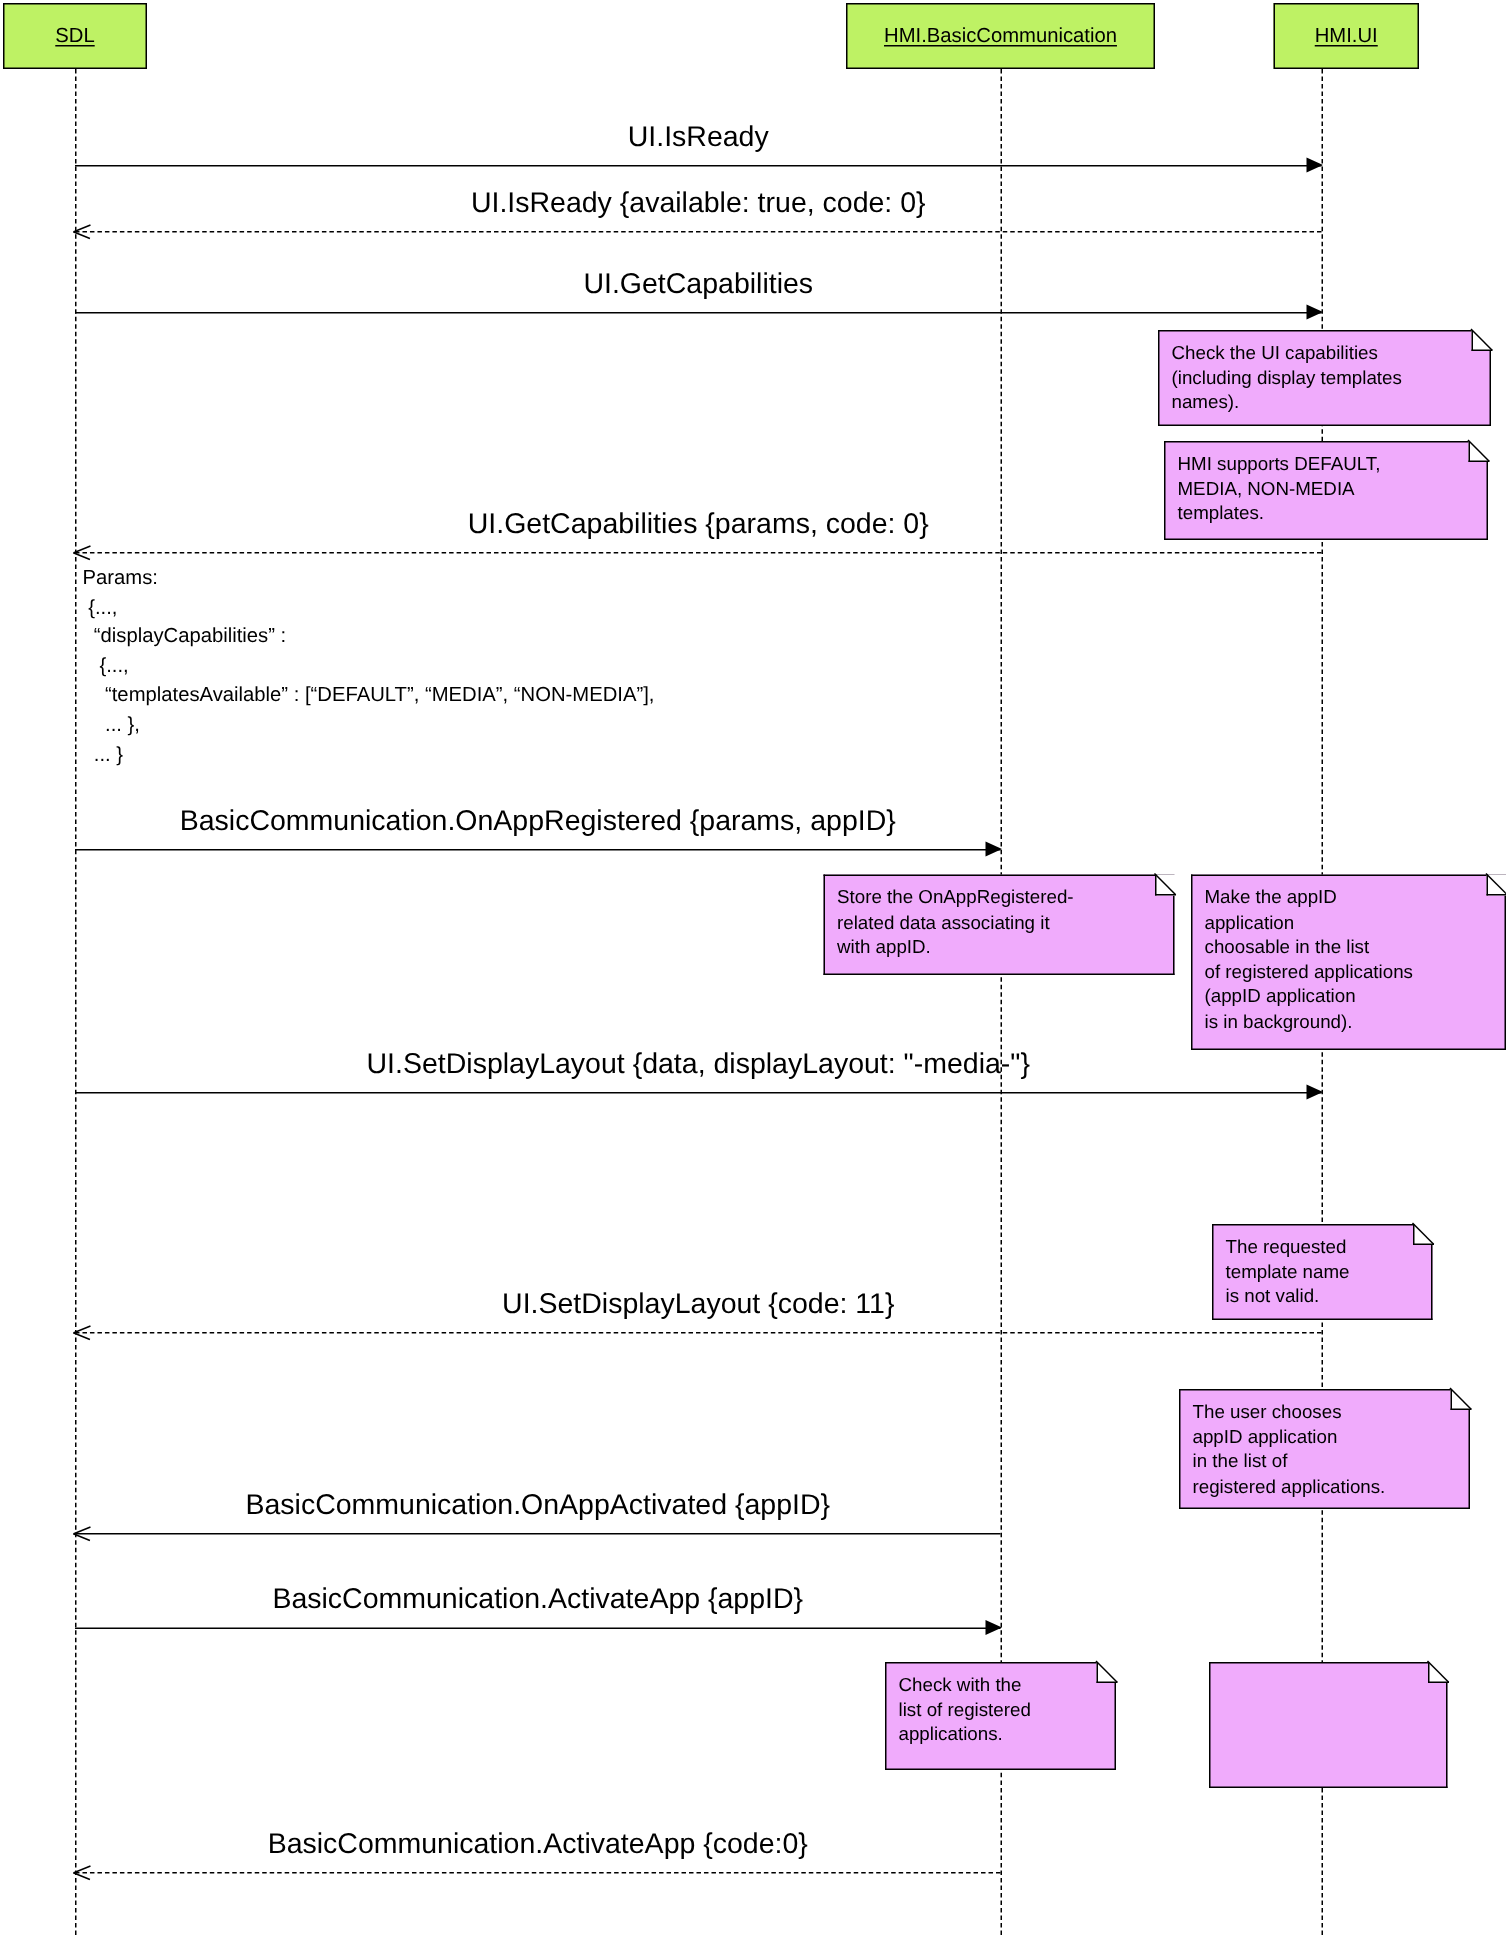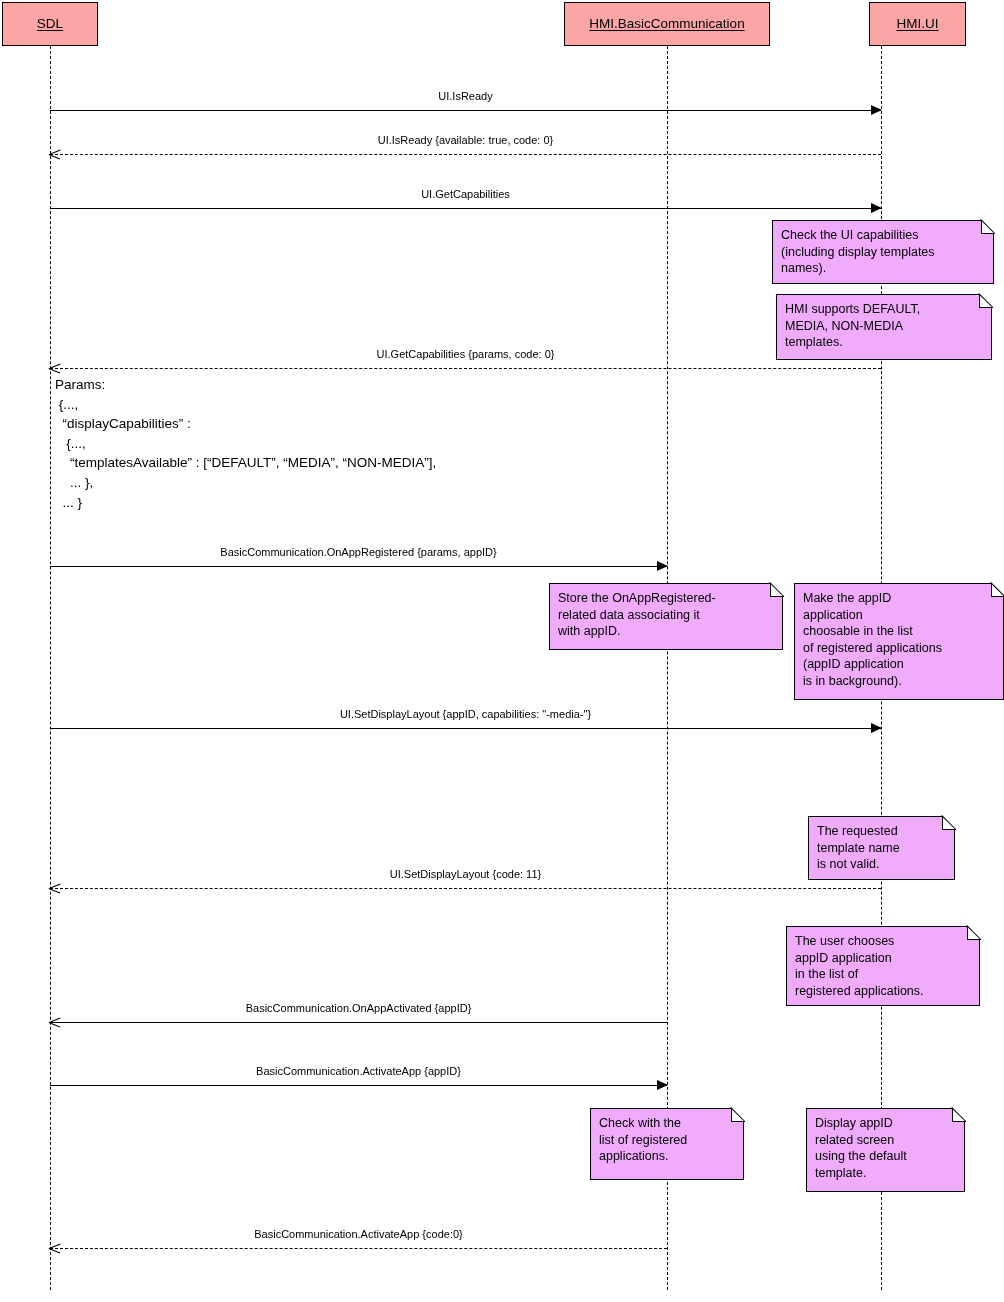--- a/index.html
+++ b/index.html
@@ -18,21 +18,21 @@
     height: 1302px;
     background: #ffffff;
     overflow: hidden;
   }
 
   
   .participant {
     position: absolute;
     box-sizing: border-box;
     border: 1.5px solid #000;
-    background: #fca5a5;
+    background: #bef264;
     display: flex;
     align-items: center;
     justify-content: center;
   }
   .participant .pname {
     font-size: 13.5px;
     line-height: 1.1;
     text-decoration: underline;
     text-underline-offset: 2px;
     white-space: nowrap;
@@ -98,21 +98,21 @@
   .msg.open-left .head::before,
   .msg.ret.left .head::before { transform: rotate(-22deg); }
   .msg.open-left .head::after,
   .msg.ret.left .head::after  { transform: rotate(22deg); }
 
   .msg .label {
     position: absolute;
     bottom: 7px;
     width: 100%;
     text-align: center;
-    font-size: 11px;
+    font-size: 19px;
     line-height: 1.15;
     white-space: nowrap;
   }
 
   
   .note {
     position: absolute;
     box-sizing: border-box;
     background: #f0abfc;
     font-size: 12.5px;
@@ -169,21 +169,21 @@
 <div id="diagram">
 
 <div class="participant" style="left: 2px; top: 2px; width: 96px; height: 44px;">
       <span class="pname">SDL</span>
     </div>
     <div class="lifeline" style="left: 50px; top: 46px; height: 1244px;"></div>
     <div class="participant" style="left: 564px; top: 2px; width: 206px; height: 44px;">
       <span class="pname">HMI.BasicCommunication</span>
     </div>
     <div class="lifeline" style="left: 667px; top: 46px; height: 1244px;"></div>
-    <div class="participant" style="left: 869px; top: 2px; width: 97px; height: 44px;">
+    <div class="participant" style="left: 849px; top: 2px; width: 97px; height: 44px;">
       <span class="pname">HMI.UI</span>
     </div>
     <div class="lifeline" style="left: 881px; top: 46px; height: 1244px;"></div>
     <div class="msg sync right" style="left: 50px; top: 110px; width: 831px;">
       <div class="line"></div>
       <div class="head"></div>
       <div class="label">UI.IsReady</div>
     </div>
     <div class="msg ret left" style="left: 50px; top: 154px; width: 831px;">
       <div class="line"></div>
@@ -201,21 +201,21 @@
       <div class="label">UI.GetCapabilities {params, code: 0}</div>
     </div>
     <div class="msg sync right" style="left: 50px; top: 566px; width: 617px;">
       <div class="line"></div>
       <div class="head"></div>
       <div class="label">BasicCommunication.OnAppRegistered {params, appID}</div>
     </div>
     <div class="msg sync right" style="left: 50px; top: 728px; width: 831px;">
       <div class="line"></div>
       <div class="head"></div>
-      <div class="label">UI.SetDisplayLayout {appID, capabilities: "-media-"}</div>
+      <div class="label">UI.SetDisplayLayout {data, displayLayout: "-media-"}</div>
     </div>
     <div class="msg ret left" style="left: 50px; top: 888px; width: 831px;">
       <div class="line"></div>
       <div class="head"></div>
       <div class="label">UI.SetDisplayLayout {code: 11}</div>
     </div>
     <div class="msg sync open-left left" style="left: 50px; top: 1022px; width: 617px;">
       <div class="line"></div>
       <div class="head"></div>
       <div class="label">BasicCommunication.OnAppActivated {appID}</div>
@@ -248,24 +248,21 @@
     <div class="note" style="left: 808px; top: 816px; width: 147px; height: 64px;"><div class="edge"></div><div class="fold"></div><div class="body">The requested
 template name
 is not valid.</div></div>
     <div class="note" style="left: 786px; top: 926px; width: 194px; height: 80px;"><div class="edge"></div><div class="fold"></div><div class="body">The user chooses
 appID application
 in the list of
 registered applications.</div></div>
     <div class="note" style="left: 590px; top: 1108px; width: 154px; height: 72px;"><div class="edge"></div><div class="fold"></div><div class="body">Check with the
 list of registered
 applications.</div></div>
-    <div class="note" style="left: 806px; top: 1108px; width: 159px; height: 84px;"><div class="edge"></div><div class="fold"></div><div class="body">Display appID
-related screen
-using the default
-template.</div></div>
+    <div class="note" style="left: 806px; top: 1108px; width: 159px; height: 84px;"><div class="edge"></div><div class="fold"></div></div>
     <div class="paramtext" style="left: 55px; top: 375px;">Params:
  {...,
   “displayCapabilities” :
    {...,
     “templatesAvailable” : [“DEFAULT”, “MEDIA”, “NON-MEDIA”],
     ... },
   ... }</div>
   </div>
 
 </body></html>

